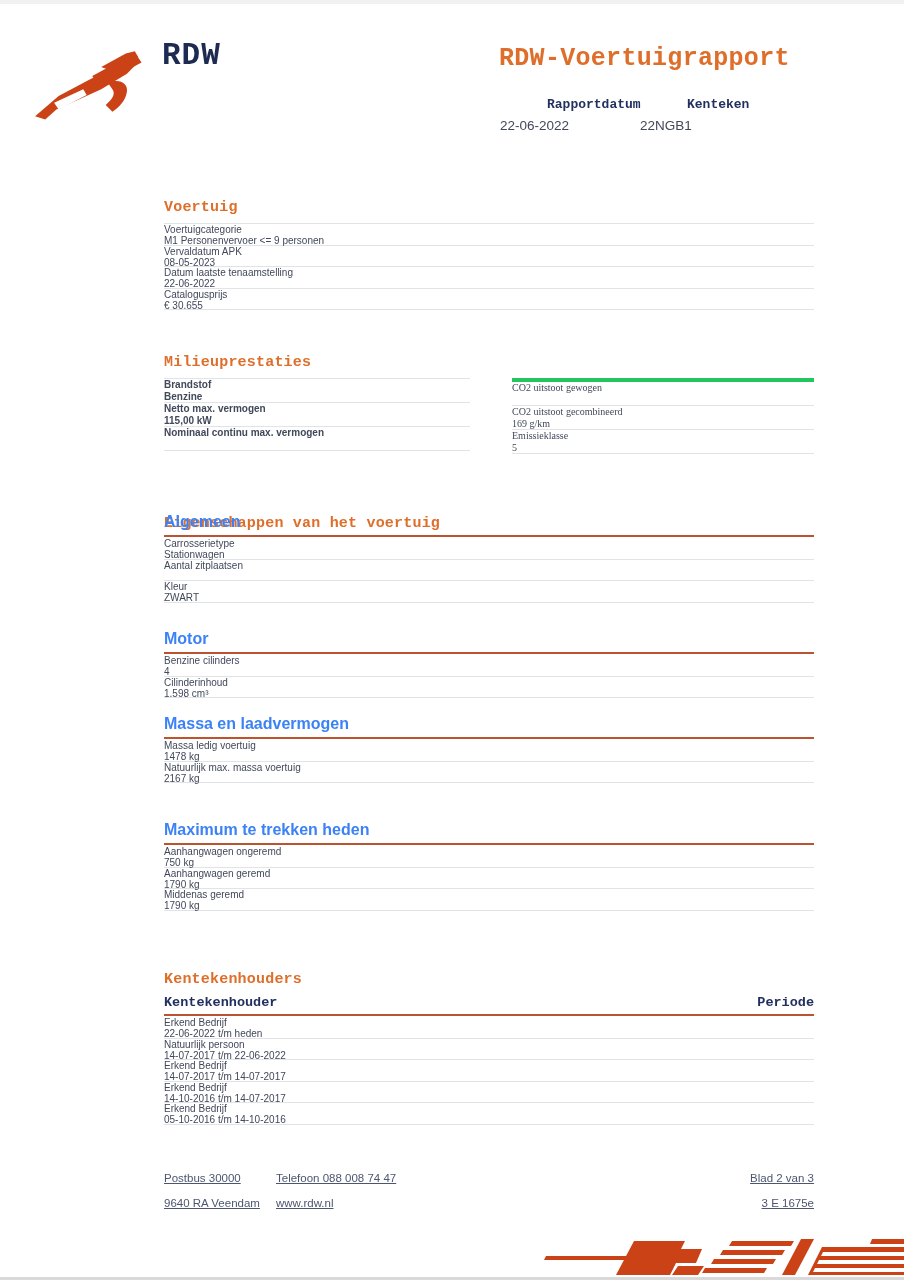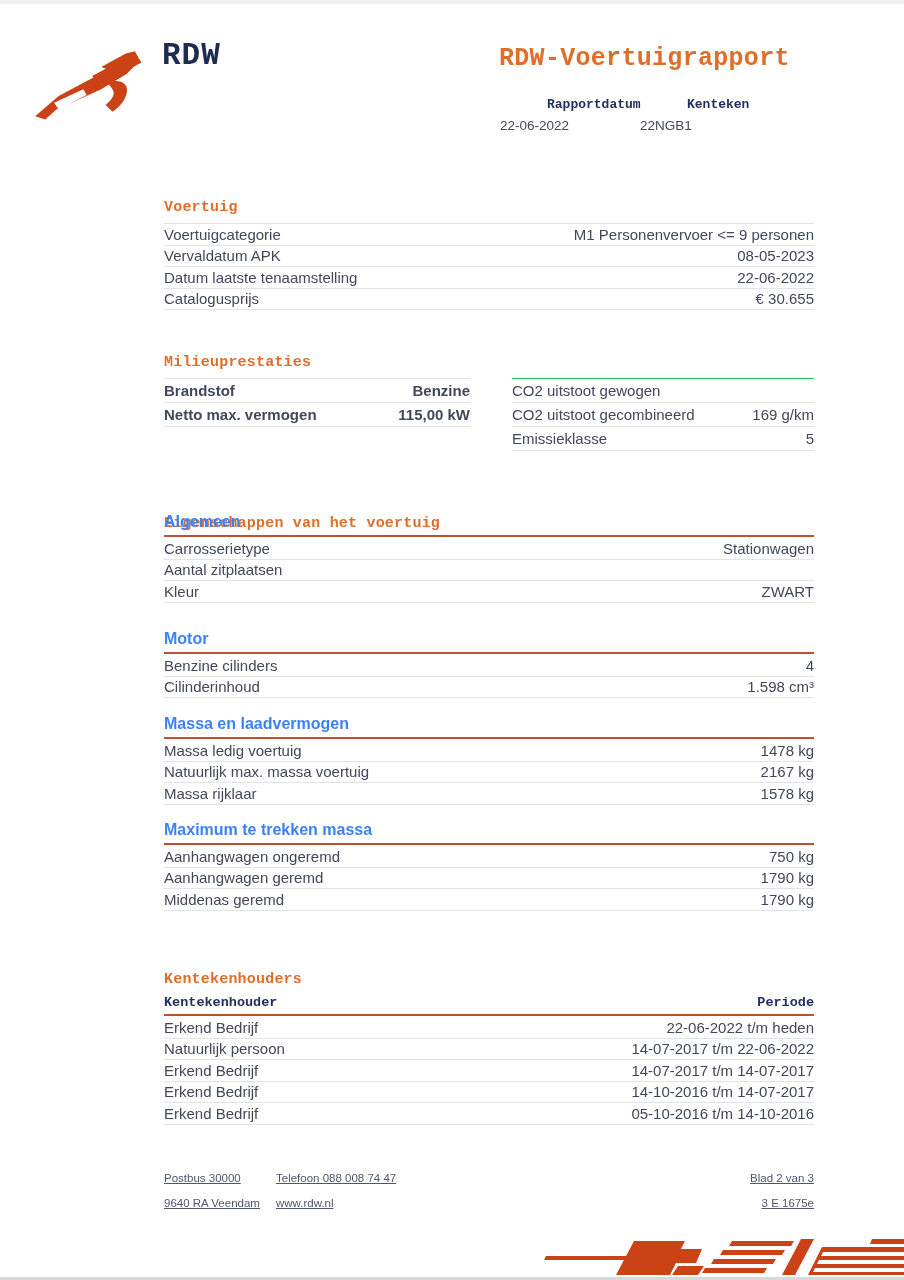--- a/index.html
+++ b/index.html
@@ -24,31 +24,31 @@
   .meta-col1 { width:140px; }
   .meta-label { color:#22305f; font-size:13px;margin-left:47px; }
   .meta-value { margin-top:6px; color:#40485a; font-family:"Liberation Sans", sans-serif; font-weight:normal; }
 
   
   .sec { position:absolute; left:164px; width:650px; }
   .sec-title { font-size:15px; color:#de6e2a; letter-spacing:0.2px;margin-top:24px; }
   .sub-title { font-size:16px; font-weight:bold; color:#3b82f6; }
   .rule { height:2px; background:#bb5330; margin-top:4px; }
   .tbl { margin-top:7px; border-top:1px solid #e1e3e7; }
-  .row { display:flex; justify-content:space-between; align-items:center; height:21.5px;
-         border-bottom:1px solid #e1e3e7; font-size:15px; }
+  .row { display:flex; justify-content:space-between; align-items:flex-start; height:21.5px;
+         border-bottom:1px solid #e1e3e7; font-size:10px;flex-direction:column; }
   .row .lbl { white-space:nowrap; }
   .row .val { white-space:nowrap; text-align:right; }
   .tbl-norule { margin-top:1px; }
 
   
   .twocol { display:flex; margin-top:7px; }
   .col-l { width:306px; border-top:1px solid #e1e3e7;font-weight:bold; }
   .col-gap { width:42px; }
-  .col-r { width:302px; border-top:1px solid #22c55e; }
+  .col-r { width:302px; border-top:4px solid #22c55e;font-family:Liberation Serif, serif; }
   .row24 { height:24px; }
 
   
   .kh-head { display:flex; justify-content:space-between; margin-top:7px; font-size:13.5px; color:#22305f; }
   .kh-rule { height:2px; background:#bb5330; margin-top:4px; }
 
   
   .footer-line { position:absolute; left:164px; width:650px; display:flex; font-size:11.5px; color:#4c5670;text-decoration:underline; }
   .f-col1 { width:112px; }
   .f-col2 { flex:1; }
@@ -111,20 +111,24 @@
   <div class="twocol">
     <div class="col-l">
       <div class="row row24">
         <span class="lbl">Brandstof</span>
         <span class="val">Benzine</span>
       </div>
       <div class="row row24">
         <span class="lbl">Netto max. vermogen</span>
         <span class="val">115,00 kW</span>
       </div>
+      <div class="row row24">
+        <span class="lbl">Nominaal continu max. vermogen</span>
+        <span class="val"></span>
+      </div>
     </div>
     <div class="col-gap"></div>
     <div class="col-r">
       <div class="row row24">
         <span class="lbl">CO2 uitstoot gewogen</span>
         <span class="val"></span>
       </div>
       <div class="row row24">
         <span class="lbl">CO2 uitstoot gecombineerd</span>
         <span class="val">169 g/km</span>
@@ -180,29 +184,25 @@
   <div class="rule"></div>
   <div class="tbl-norule">
     <div class="row">
       <span class="lbl">Massa ledig voertuig</span>
       <span class="val">1478 kg</span>
     </div>
     <div class="row">
       <span class="lbl">Natuurlijk max. massa voertuig</span>
       <span class="val">2167 kg</span>
     </div>
-    <div class="row">
-      <span class="lbl">Massa rijklaar</span>
-      <span class="val">1578 kg</span>
-    </div>
   </div>
 </div>
 
 <div class="sec" style="top:821px">
-  <div class="sub-title">Maximum te trekken massa</div>
+  <div class="sub-title">Maximum te trekken heden</div>
   <div class="rule"></div>
   <div class="tbl-norule">
     <div class="row">
       <span class="lbl">Aanhangwagen ongeremd</span>
       <span class="val">750 kg</span>
     </div>
     <div class="row">
       <span class="lbl">Aanhangwagen geremd</span>
       <span class="val">1790 kg</span>
     </div>

